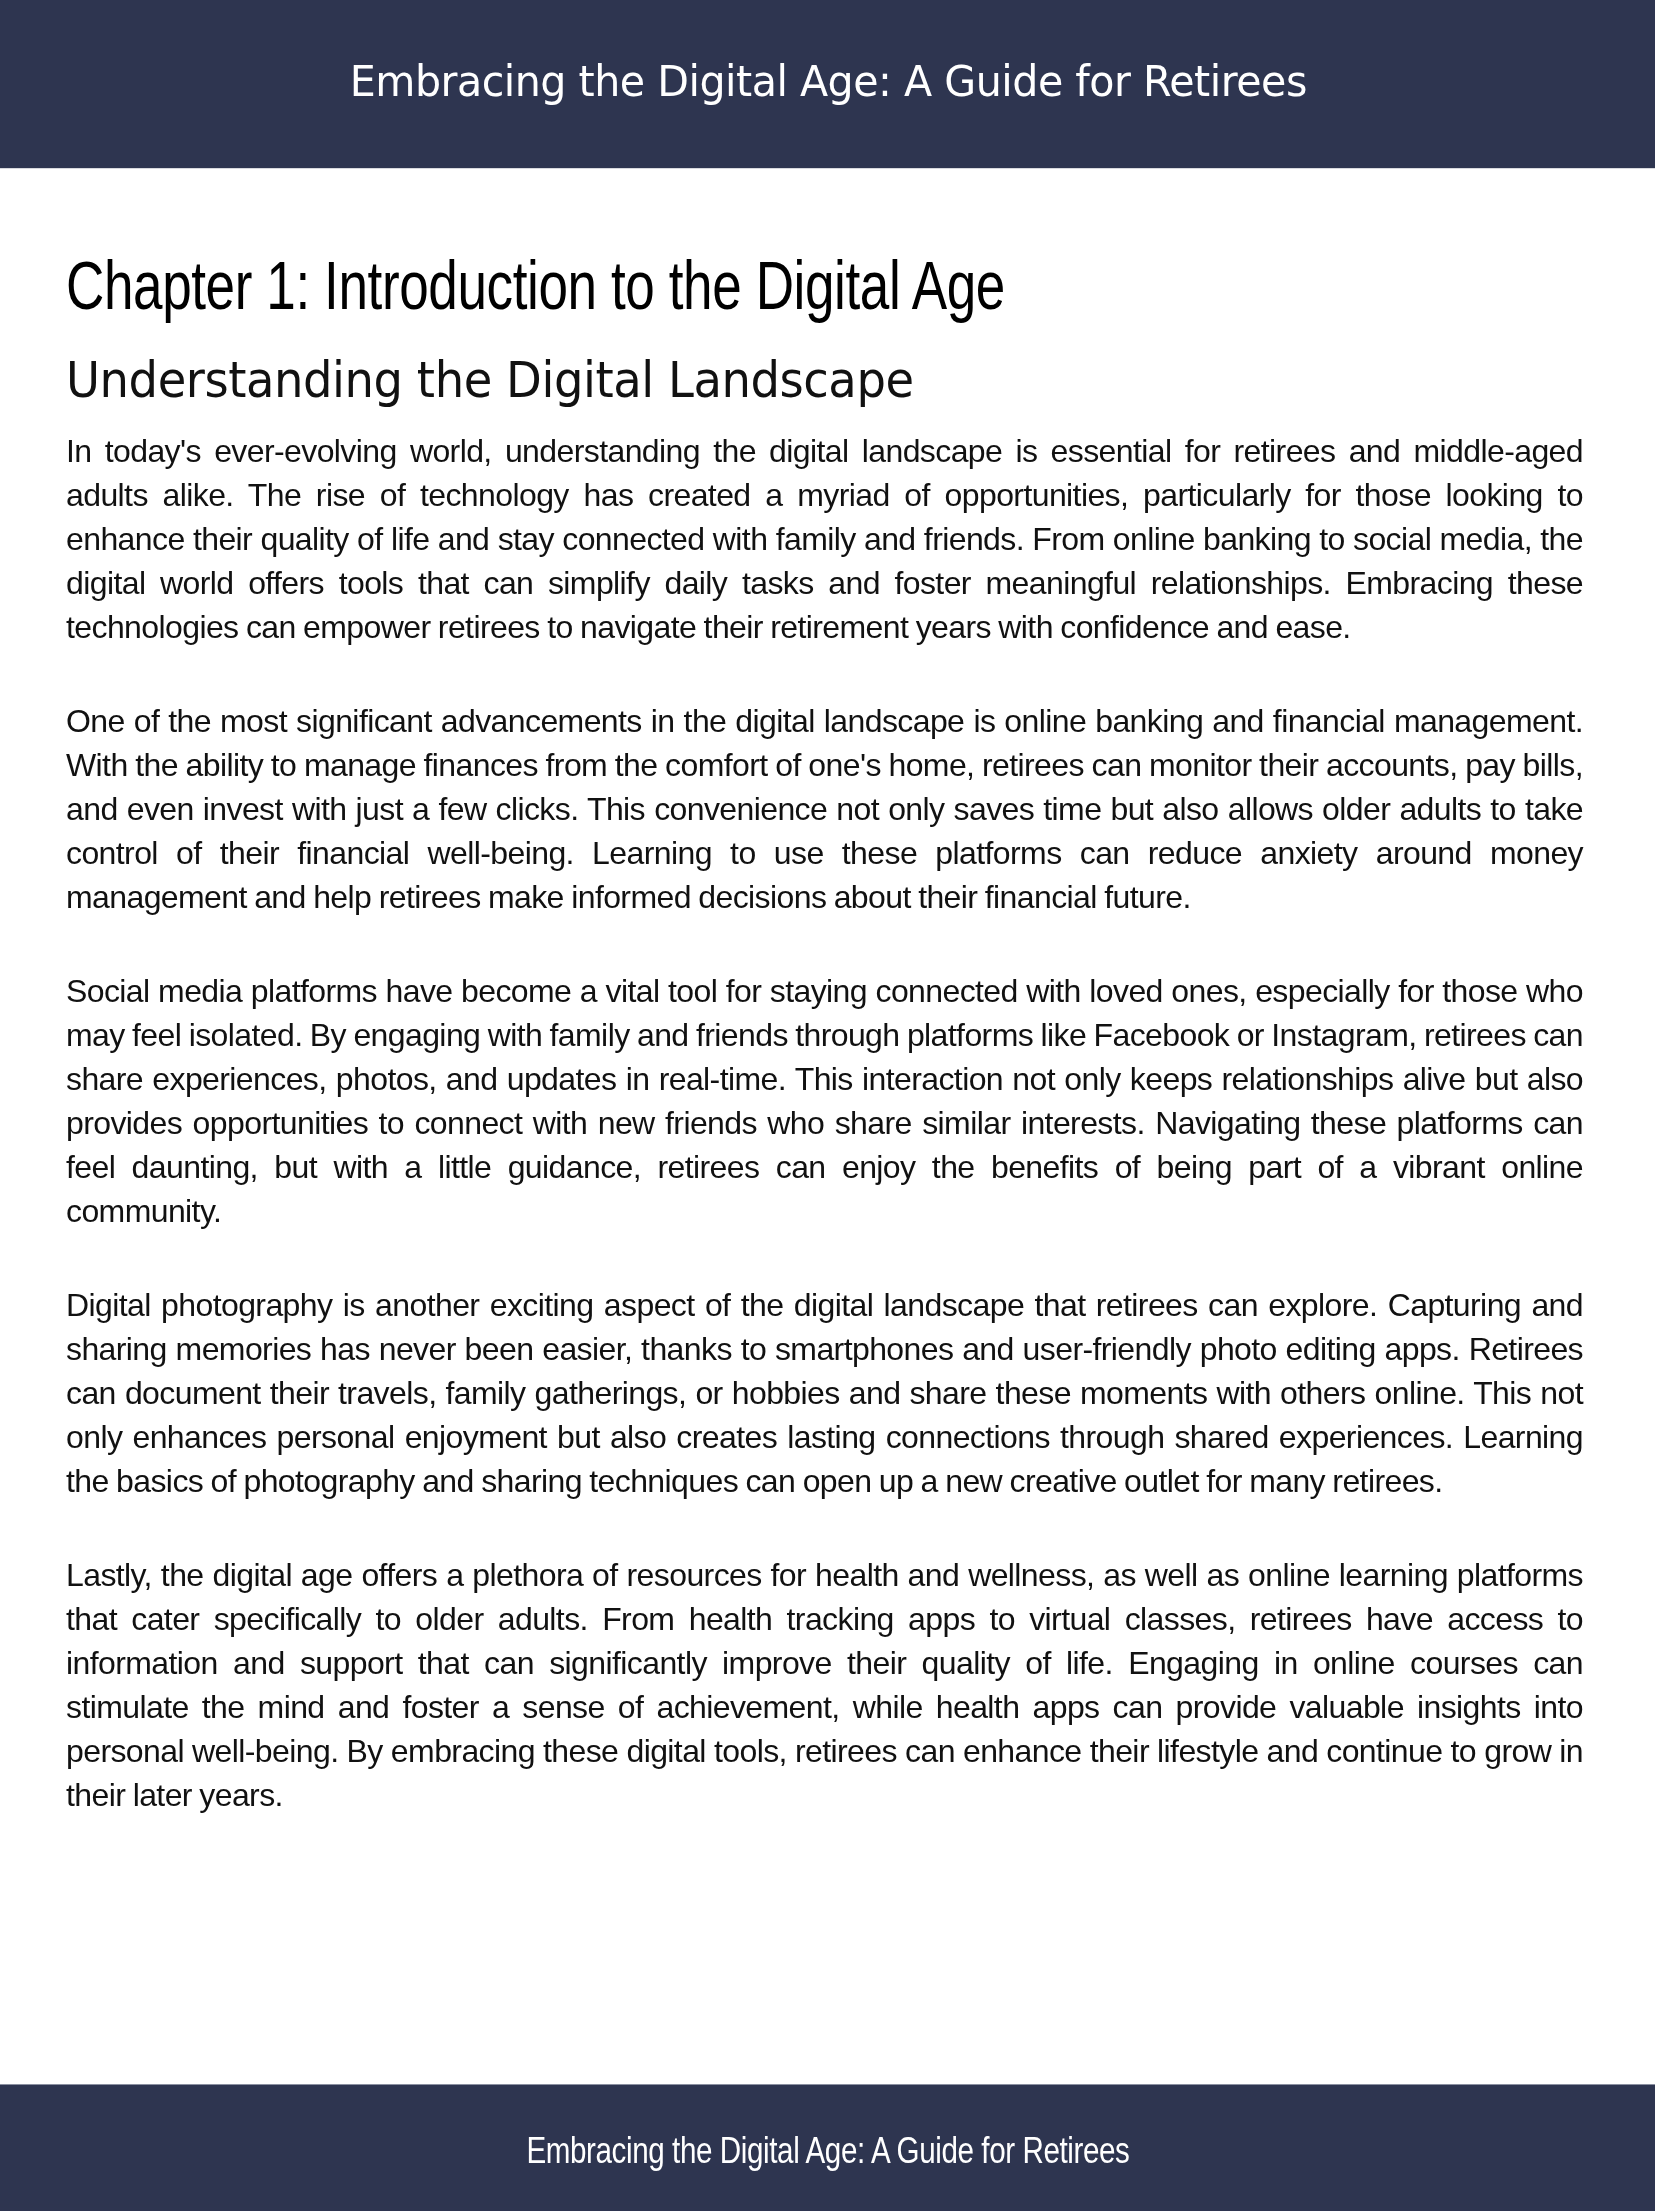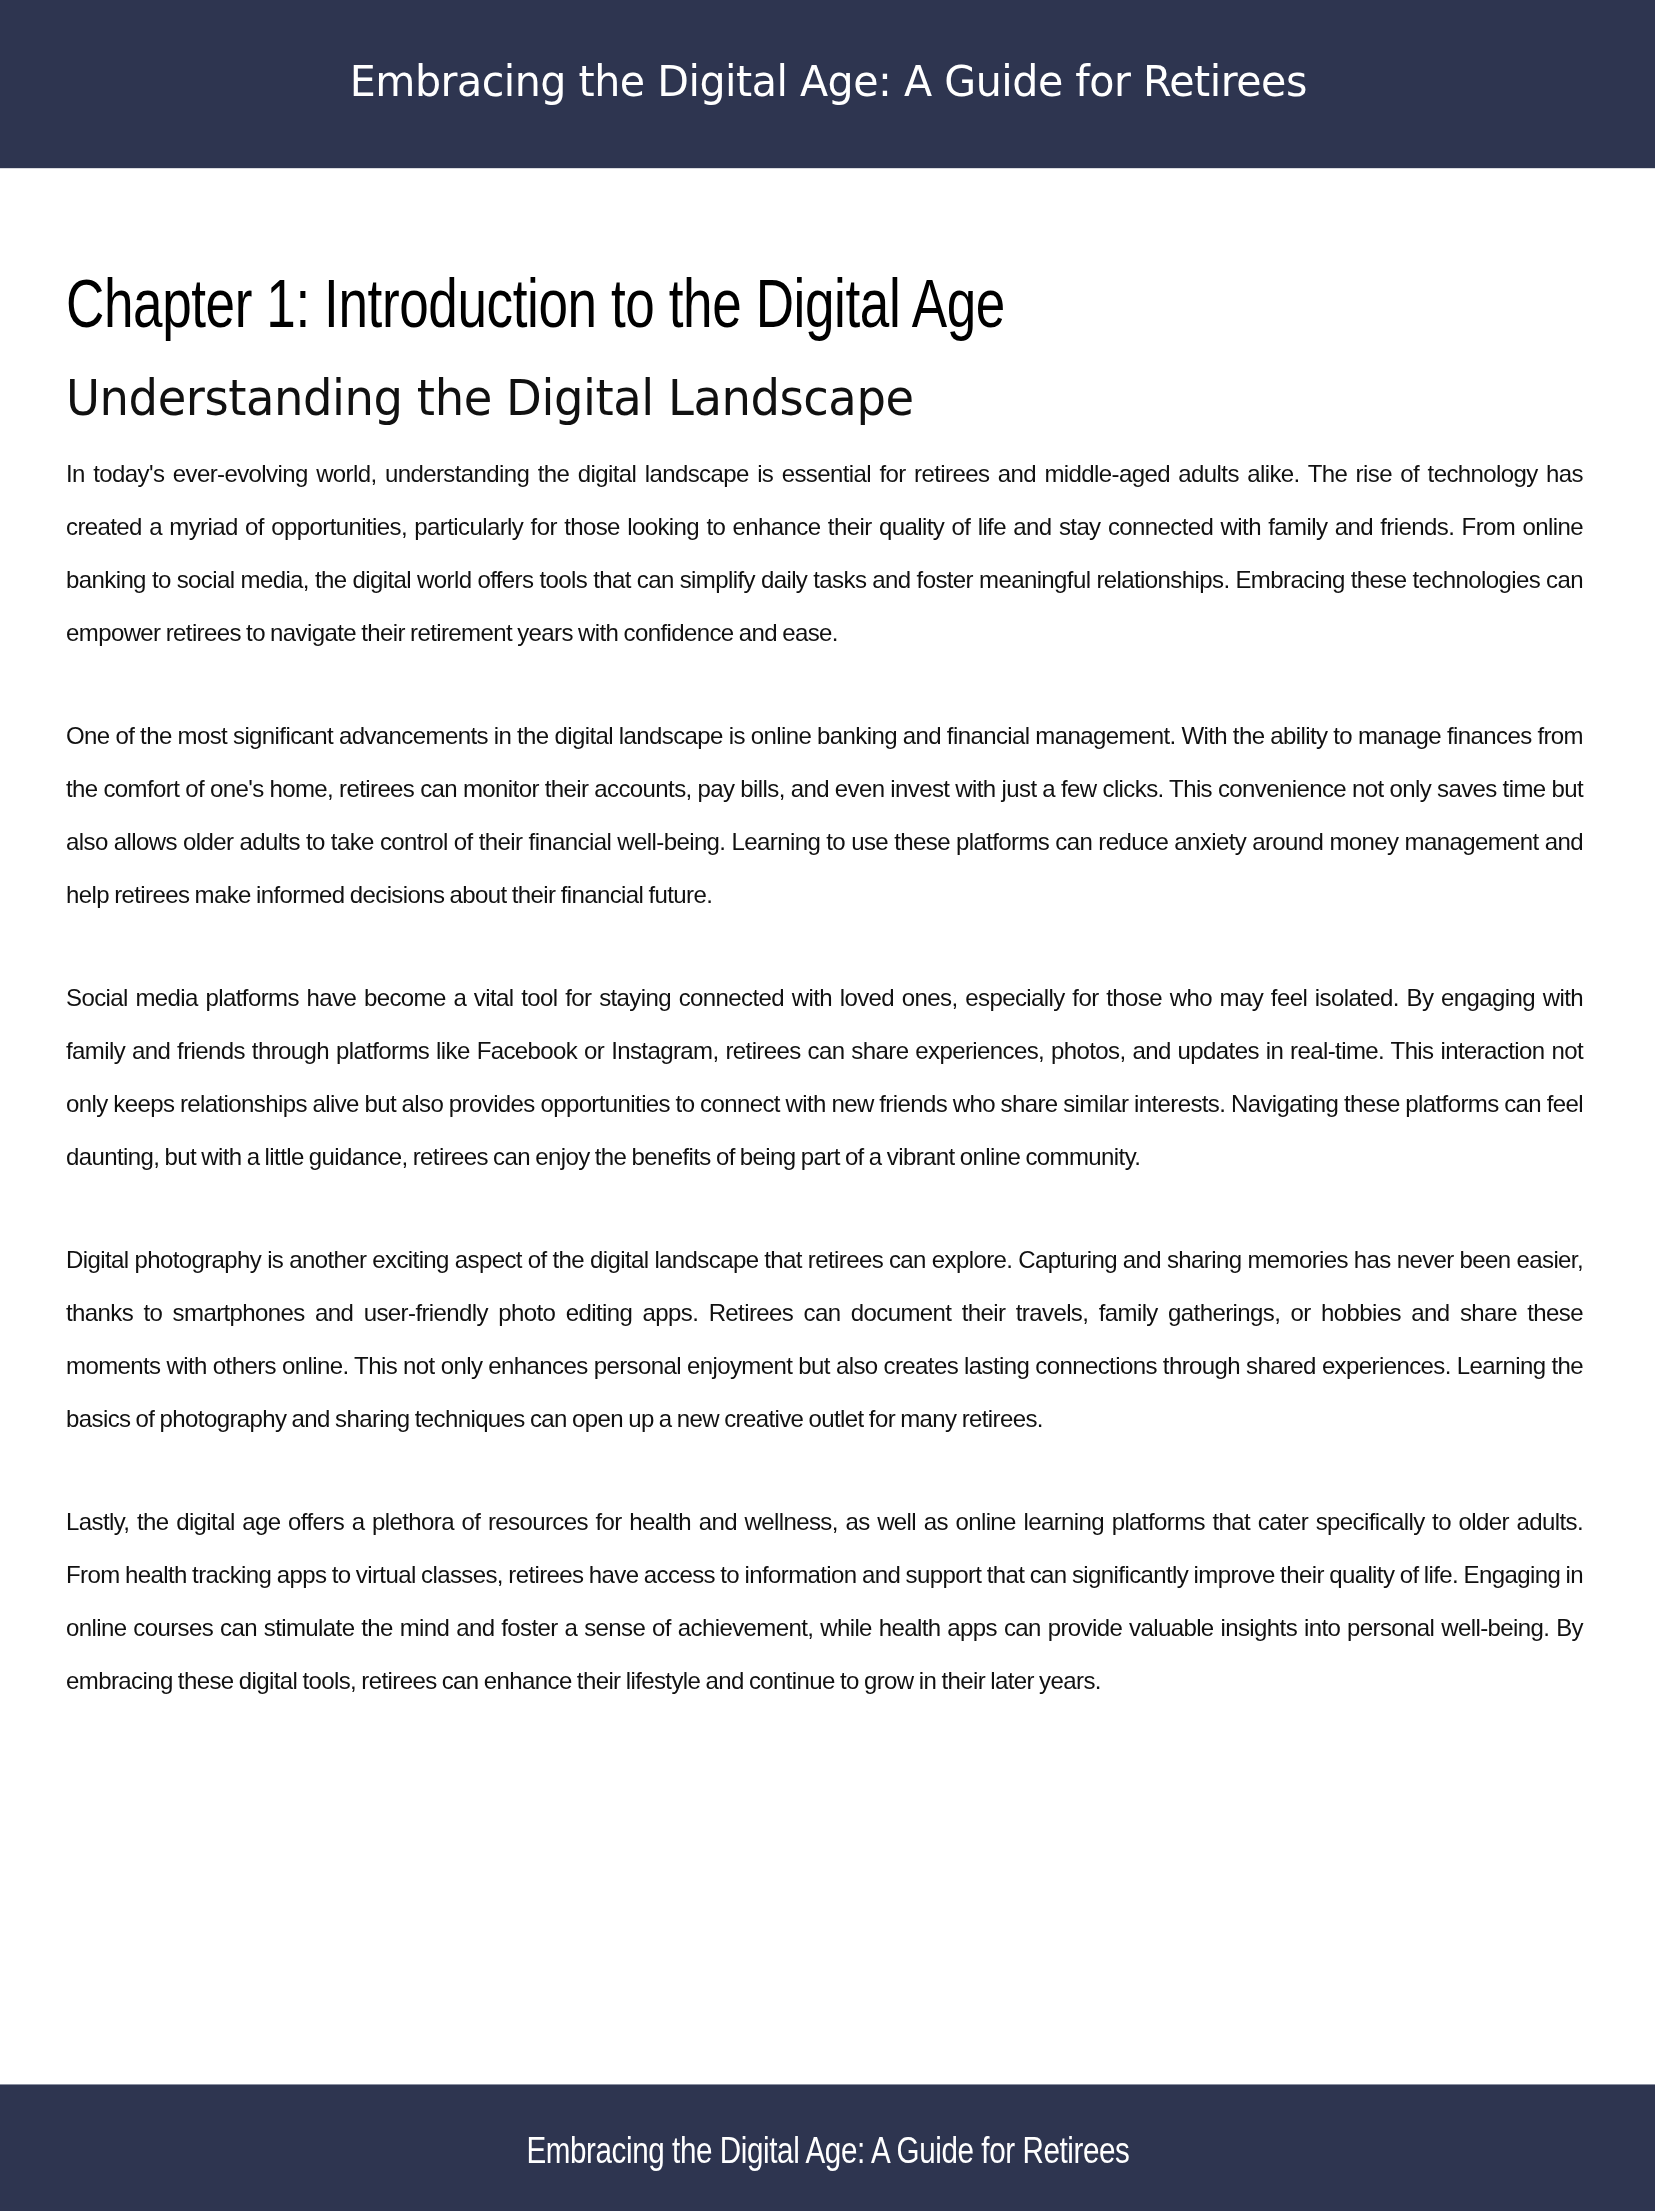--- a/index.html
+++ b/index.html
@@ -31,21 +31,21 @@
       font-family: "DejaVu Sans", sans-serif;
       font-size: 42px;
       letter-spacing: -0.5px;
       font-weight: normal;
       transform: scaleX(0.98);
       margin-top: -5.5px;
     }
     .content {
       position: absolute;
       left: 66px;
-      top: 257px;
+      top: 239px;
       width: 1517px;
     }
     .chapter-title {
       margin: 0;
       font-family: "Liberation Sans Narrow", "Liberation Sans", sans-serif;
       font-size: 68px;
       font-weight: normal;
       line-height: 92px;
       color: #000000;
       transform-origin: left center;
@@ -61,22 +61,22 @@
       line-height: 65px;
       color: #111111;
       transform-origin: left center;
       transform: scaleX(0.93);
       white-space: nowrap;
       letter-spacing: -0.5px;
     }
     .paragraph {
       margin: 0 0 50px 0;
       font-family: "Liberation Sans Narrow", "Liberation Sans", sans-serif;
-      font-size: 24px;
-      line-height: 53px;
+      font-size: 32px;
+      line-height: 44px;
       text-align: justify;
       color: #111111;
       letter-spacing: -0.6px;
       word-spacing: -0.9px;
     }
     .page-footer {
       position: absolute;
       left: 0;
       top: 2084px;
       width: 1656px;

